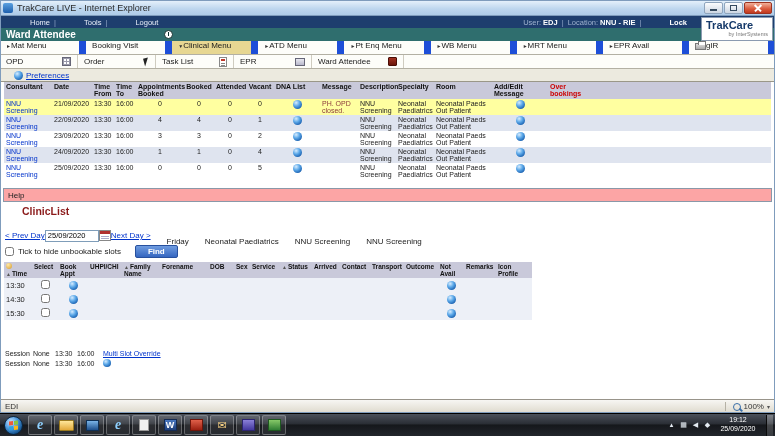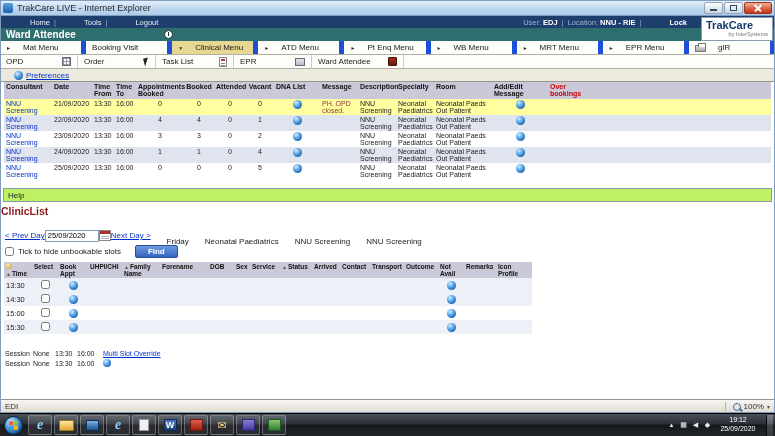--- a/index.html
+++ b/index.html
@@ -35,21 +35,21 @@
 
 .wardbar{position:absolute;top:28px;left:0;width:775px;height:13px;background:#2f6e6e;display:flex;align-items:center;padding-left:6px;}
 .ward-title{color:#fff;font-weight:bold;font-size:10px;}
 .clock-ic{width:9px;height:9px;border-radius:50%;background:#fff;border:1px solid #10302f;position:relative;margin-left:88px;}
 .clock-ic::after{content:"";position:absolute;left:3px;top:1px;width:1px;height:4px;background:#10302f;}
 
 
 .navrow{position:absolute;left:0;width:775px;background:#fdfdf9;display:flex;align-items:stretch;border-bottom:1px solid #b3b0a3;}
 .nav1{top:41px;height:14px;}
 .nav2{top:55px;height:14px;}
-.nav-item{flex:1;display:flex;align-items:center;gap:12px;padding:0 6px;border-right:5px solid #1d4ed8;font-size:8px;color:#1a1a1a;cursor:pointer;white-space:nowrap;}
+.nav-item{flex:1;display:flex;gap:0;padding:0 6px;border-right:7px solid #1d4ed8;font-size:8px;color:#1a1a1a;cursor:pointer;white-space:nowrap;}
 .nav-item.sel{background:#e7d792;}
 .chev-r::before{content:"►";font-size:5px;color:#333;}
 .chev-d::before{content:"▼";font-size:5px;color:#333;}
 .tool-item{width:78px;flex:none;display:flex;align-items:center;justify-content:space-between;padding:0 6px;border-right:1px solid #cfccc0;font-size:8px;cursor:pointer;white-space:nowrap;}
 .ic-grid{width:9px;height:9px;background:#fff;border:1px solid #667;background-image:linear-gradient(#99a 1px,transparent 1px),linear-gradient(90deg,#99a 1px,transparent 1px);background-size:3px 3px;flex:none;}
 .ic-cursor{width:0;height:0;border-top:8px solid #222;border-right:5px solid transparent;transform:rotate(-15deg);flex:none;}
 .ic-task{width:8px;height:10px;background:#fff;border:1px solid #888;position:relative;flex:none;}
 .ic-task::before{content:"";position:absolute;top:1px;left:1px;right:1px;height:2px;background:#c0392b;}
 .ic-task::after{content:"";position:absolute;top:5px;left:1px;right:1px;height:1px;background:#888;box-shadow:0 2px 0 #888;}
 .ic-epr{width:10px;height:8px;background:linear-gradient(#e8e8f0,#b8b8cc);border:1px solid #667;flex:none;}
@@ -73,22 +73,22 @@
 .t-appt th.red{color:#cc0000;}
 .t-appt td{font-size:7px;padding:1px 2px;vertical-align:top;height:15px;overflow:hidden;}
 .t-appt th.c,.t-appt td.c{text-align:center;}
 .t-appt a{color:#0033cc;}
 .msg{color:#8b3a3a;}
 .r-yellow{background:#ffffa0;}
 .r-blue{background:#dfe4ef;}
 .r-white{background:#fff;}
 
 
-.helpbox{position:absolute;top:188px;left:3px;width:769px;height:14px;border:1px solid #8a98a8;background:#bef264;font-size:8px;display:flex;align-items:center;padding-left:4px;}
-.cl-title{position:absolute;top:205px;left:1px;font-size:10.5px;font-weight:bold;color:#8b1a1a;}
+.helpbox{position:absolute;top:188px;left:3px;width:769px;height:14px;border:1px solid #8a98a8;background:#fca5a5;font-size:8px;display:flex;align-items:center;padding-left:4px;}
+.cl-title{position:absolute;top:205px;left:22px;font-size:10.5px;font-weight:bold;color:#8b1a1a;}
 .datenav{position:absolute;top:225px;left:5px;display:flex;align-items:center;font-size:8px;gap:0;}
 .datenav a{color:#0033cc;text-decoration:underline;white-space:nowrap;}
 .date-input{width:54px;height:12px;border:1px solid #7f9db9;font-size:7.5px;padding:0 2px;font-family:inherit;}
 .cal-ic{width:12px;height:11px;background:#fff;border:1px solid #888;position:relative;flex:none;}
 .cal-ic::before{content:"";position:absolute;top:0;left:0;right:0;height:3px;background:#b03030;}
 .cal-ic::after{content:"";position:absolute;top:5px;left:1px;right:1px;height:1px;background:#aac;box-shadow:0 2px 0 #aac;}
 .dn-text{margin-left:16px;white-space:nowrap;margin-top:12px;}
 .findrow{position:absolute;top:245px;left:5px;display:flex;align-items:center;font-size:8px;gap:4px;}
 .findrow input{width:9px;height:9px;margin:0;}
 .find-btn{margin-left:10px;background:linear-gradient(#6f9ce0,#3566c0);color:#fff;border:1px solid #27509e;border-radius:2px;font-size:8px;font-weight:bold;padding:0 12px;height:13px;cursor:pointer;font-family:inherit;}
@@ -209,21 +209,21 @@
   <div class="nav-item">
       <span class="chev-r"></span>
       <span>WB Menu</span>
     </div>
   <div class="nav-item">
       <span class="chev-r"></span>
       <span>MRT Menu</span>
     </div>
   <div class="nav-item">
       <span class="chev-r"></span>
-      <span>EPR Menu</span>
+      <span>EPR Avail</span>
     </div>
   <div class="nav-item">
       <span class="ic-printer"></span>
       <span>gIR</span>
     </div>
 </div>
 
 <div class="navrow nav2">
   <div class="tool-item">
       <span>OPD</span>
@@ -446,39 +446,20 @@
         <td></td>
         <td></td>
         <td></td>
         <td></td>
         <td></td>
         <td></td>
     <td class="c"><span class="sphere"></span></td>
     <td></td>
         <td></td>
   </tr>
-  <tr>
-    <td>15:00</td>
-    <td class="c"><input type="checkbox" style=""></td>
-    <td class="c"><span class="sphere"></span></td>
-    <td></td>
-        <td></td>
-        <td></td>
-        <td></td>
-        <td></td>
-        <td></td>
-        <td></td>
-        <td></td>
-        <td></td>
-        <td></td>
-        <td></td>
-    <td class="c"><span class="sphere"></span></td>
-    <td></td>
-        <td></td>
-  </tr>
   <tr class="sr-odd">
     <td>15:30</td>
     <td class="c"><input type="checkbox" style=""></td>
     <td class="c"><span class="sphere"></span></td>
     <td></td>
         <td></td>
         <td></td>
         <td></td>
         <td></td>
         <td></td>

